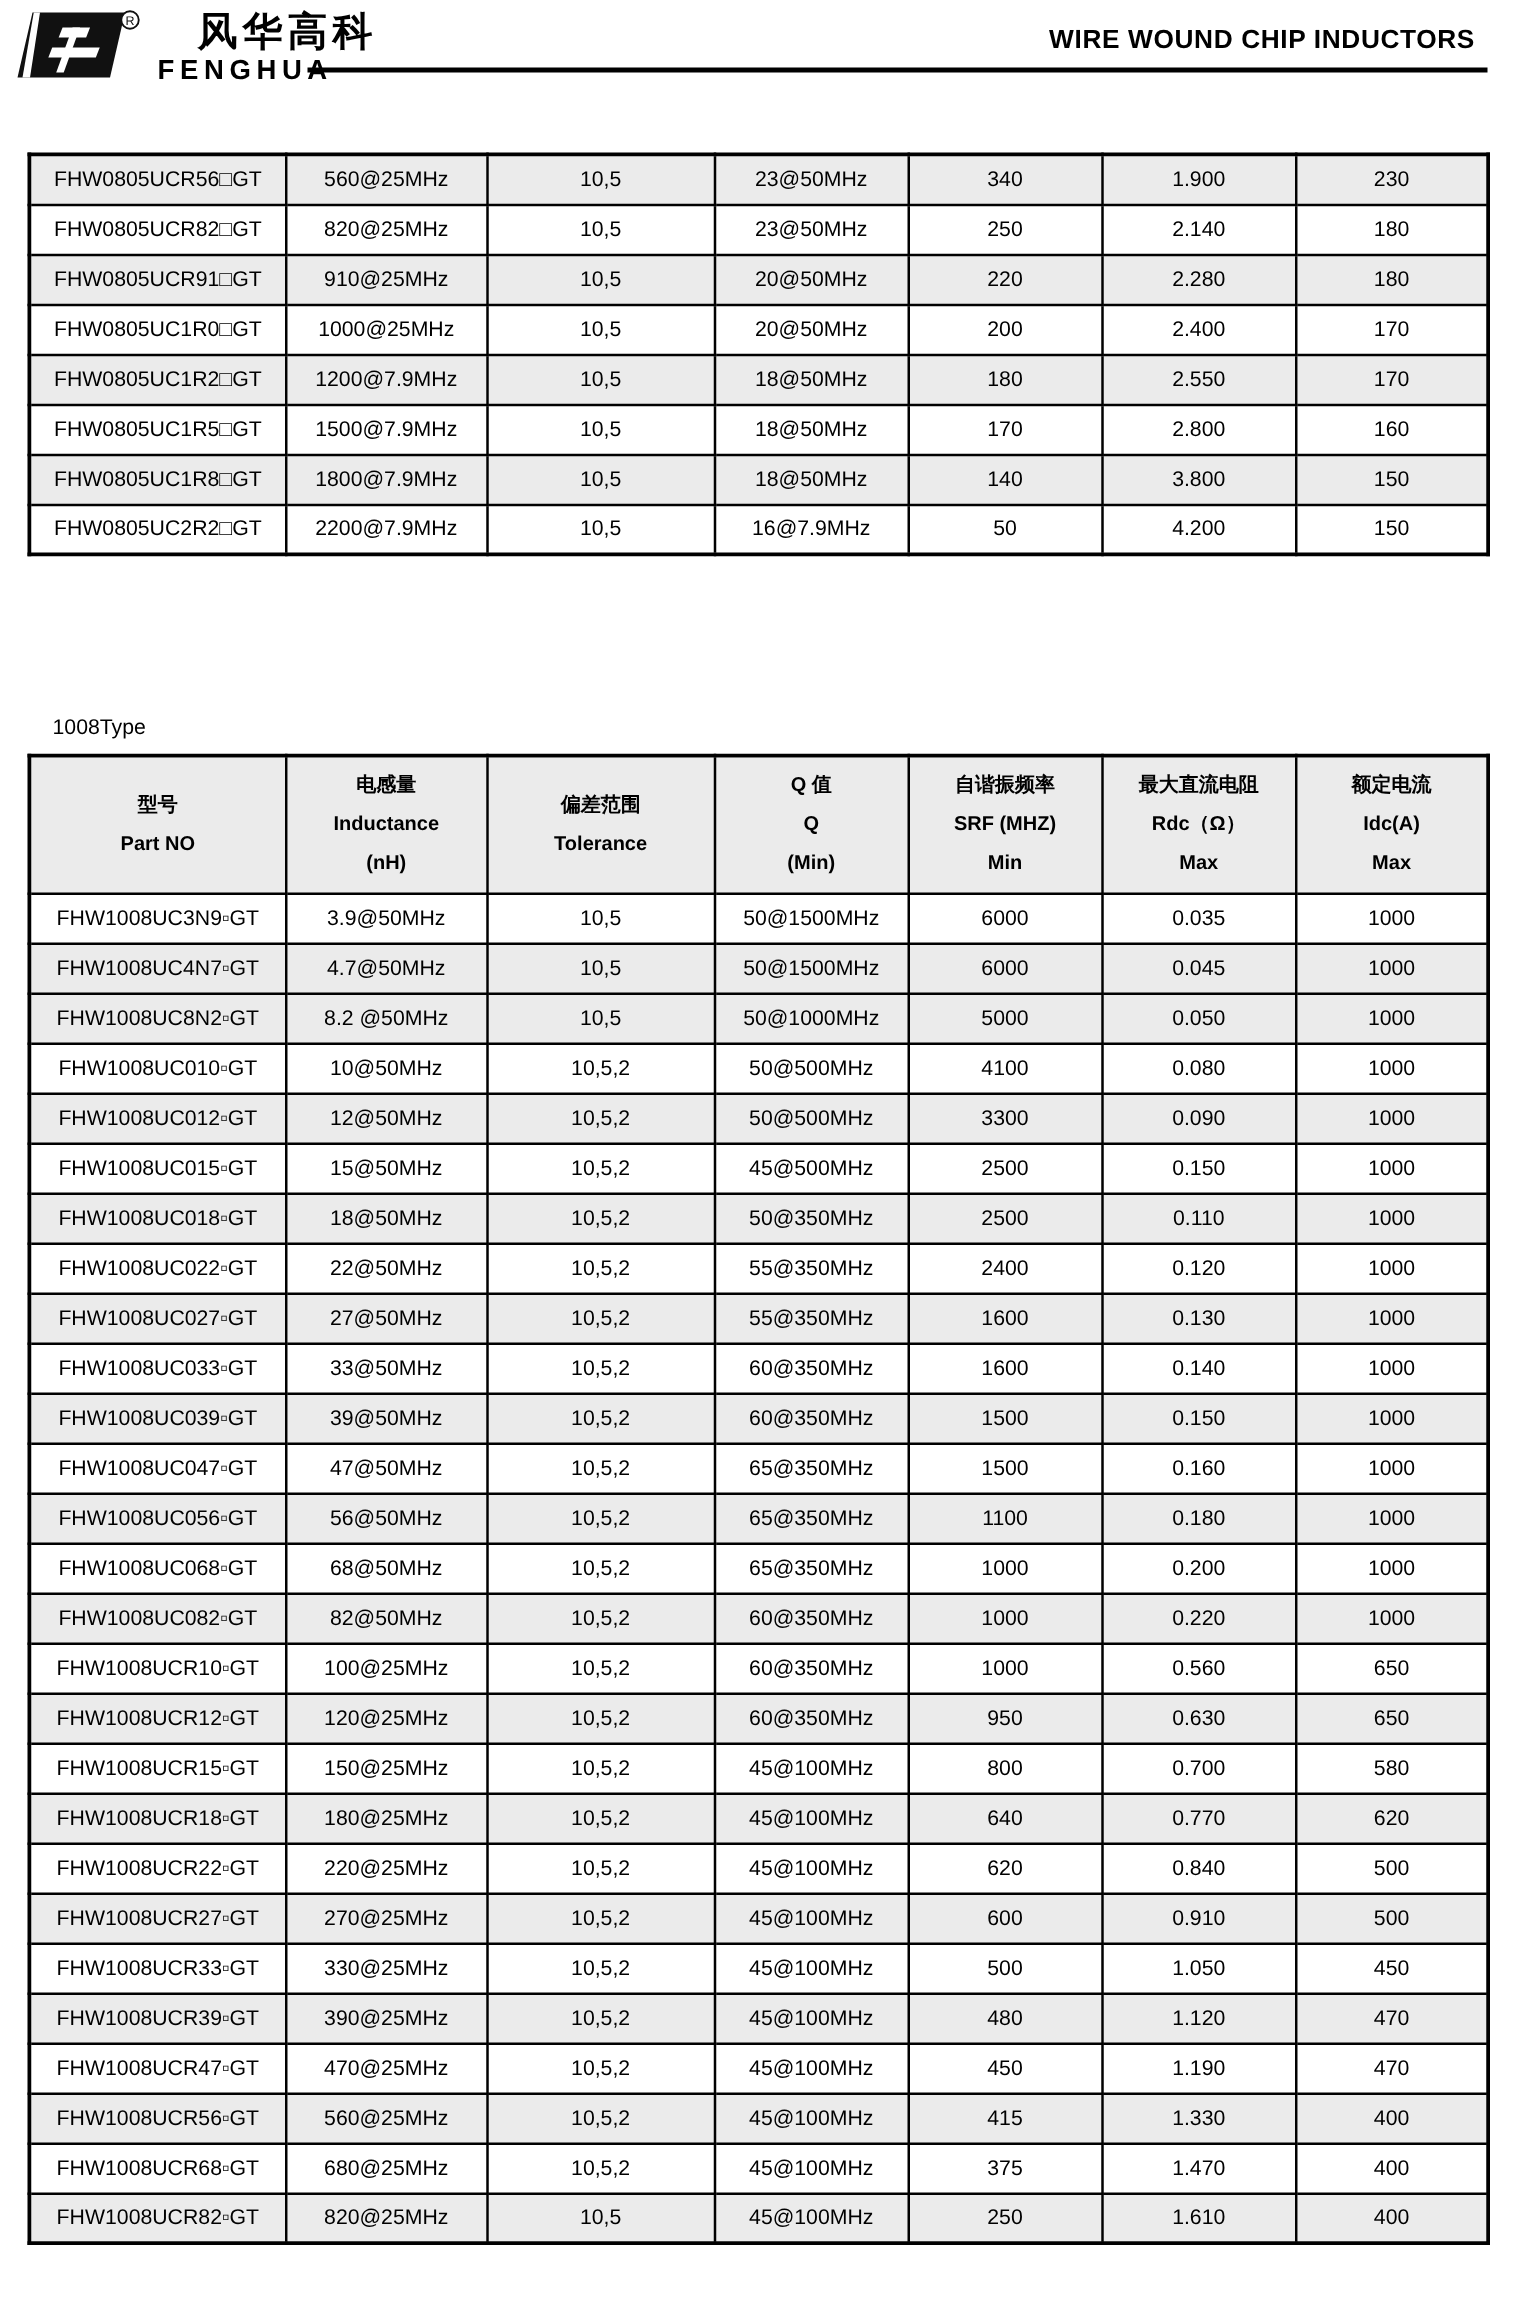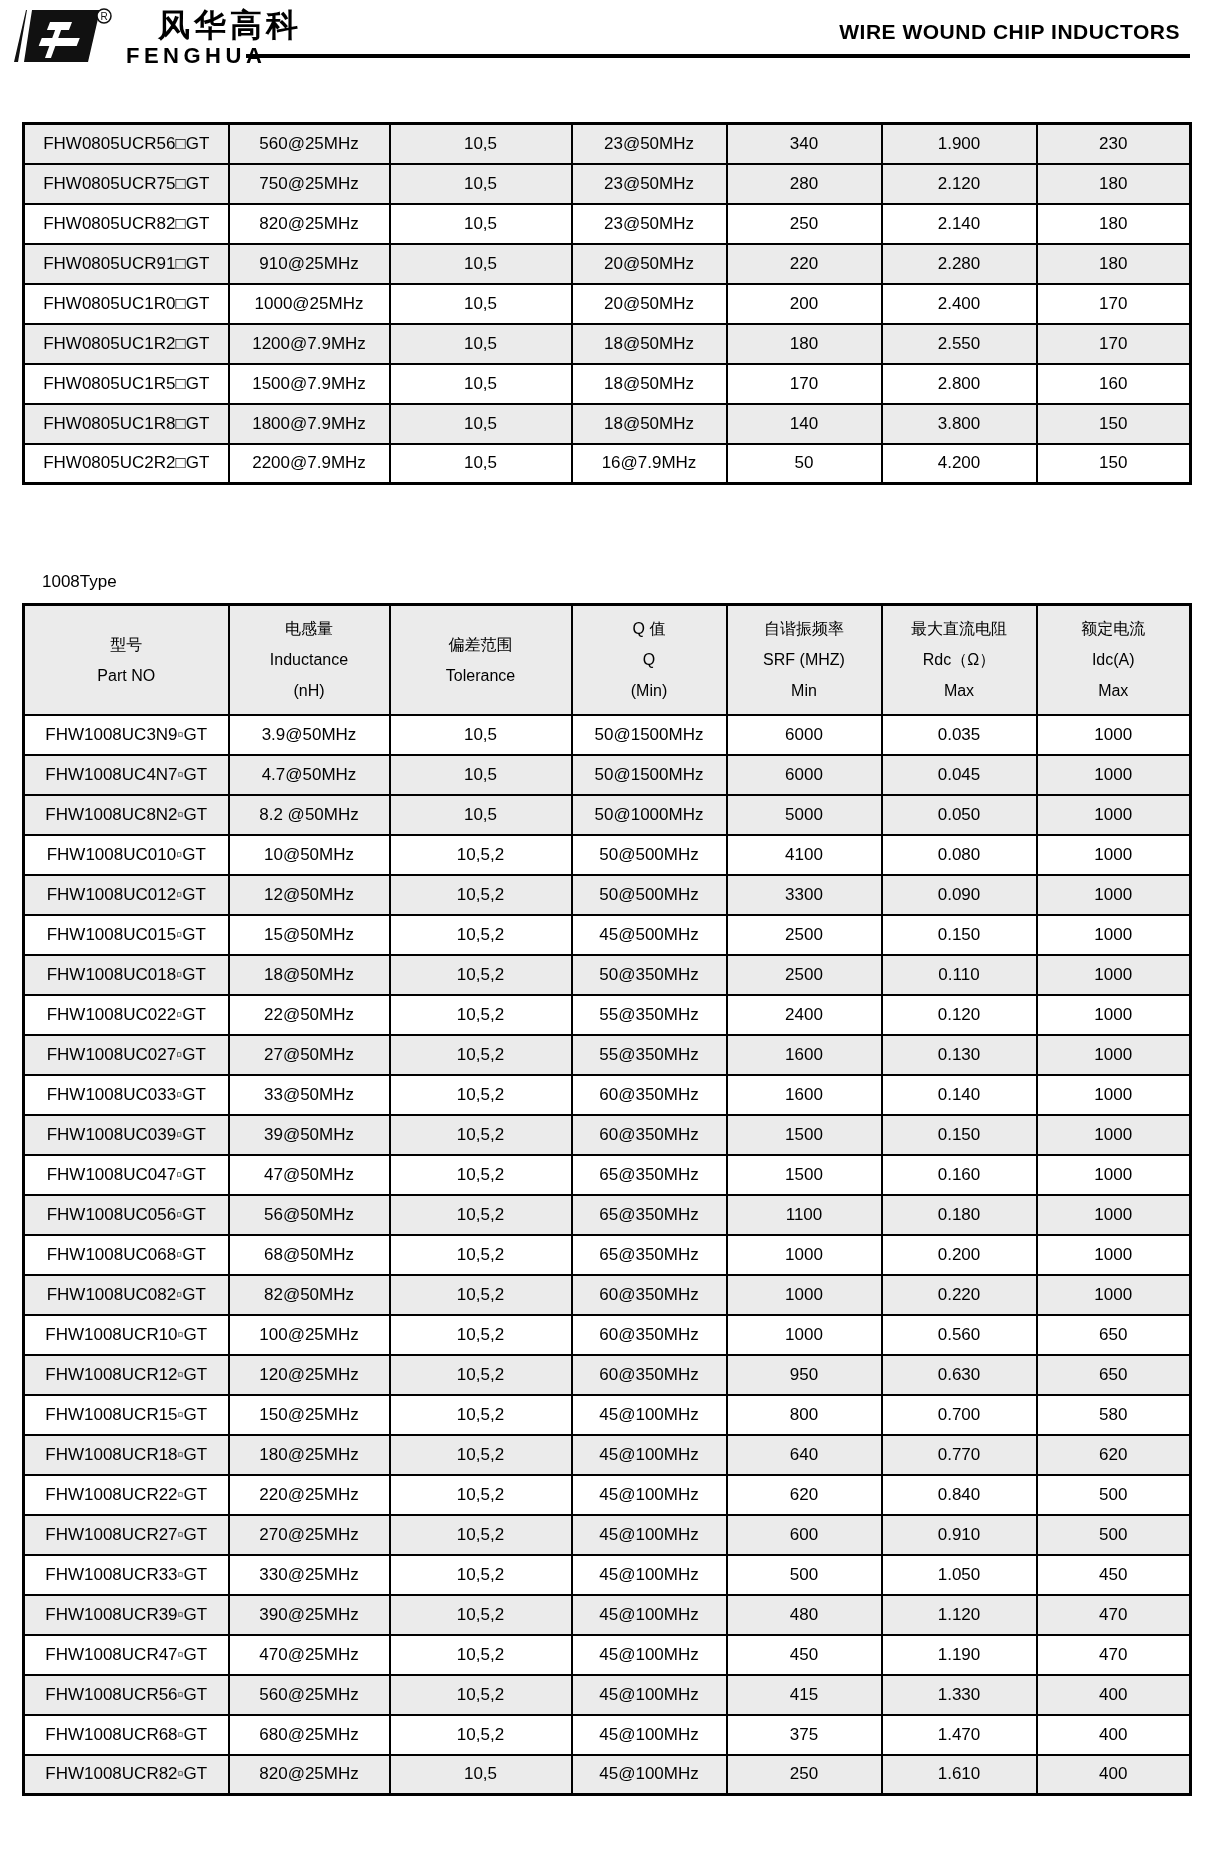--- a/index.html
+++ b/index.html
@@ -22,21 +22,21 @@
   
   table { border-collapse:collapse; table-layout:fixed; position:absolute; left:22px; background:#fff; }
   td, th { border:2px solid #000; text-align:center; vertical-align:middle; padding:0 2px; overflow:hidden; }
   table { border:3px solid #000; }
   td { font-size:17px; }
   tr.datarow { height:40px; }
   tr.alt td { background:#ebebeb; }
   #t0805 { top:122px; width:1167px; }
   #t1008 { top:603px; width:1167px; }
   #t1008 .headrow { height:110px; }
-  th { background:#ebebeb; font-weight:normal; font-size:16px; }
+  th { background:#ebebeb; font-weight:bold; font-size:16px; }
   th .hline { display:block; line-height:1.95; }
   .section-label { position:absolute; top:572px; left:42px; font-size:17px; }
 </style>
 </head>
 <body>
 
 <div class="page">
 
   <div class="logo">
     <svg class="logo-mark" viewBox="0 0 100 58" xmlns="http://www.w3.org/2000/svg">
@@ -69,29 +69,20 @@
     <tbody>
         <tr class="datarow alt">
           <td>FHW0805UCR56□GT</td>
           <td>560@25MHz</td>
           <td>10,5</td>
           <td>23@50MHz</td>
           <td>340</td>
           <td>1.900</td>
           <td>230</td>
         </tr>
-        <tr class="datarow alt">
-          <td>FHW0805UCR75□GT</td>
-          <td>750@25MHz</td>
-          <td>10,5</td>
-          <td>23@50MHz</td>
-          <td>280</td>
-          <td>2.120</td>
-          <td>180</td>
-        </tr>
         <tr class="datarow">
           <td>FHW0805UCR82□GT</td>
           <td>820@25MHz</td>
           <td>10,5</td>
           <td>23@50MHz</td>
           <td>250</td>
           <td>2.140</td>
           <td>180</td>
         </tr>
         <tr class="datarow alt">

